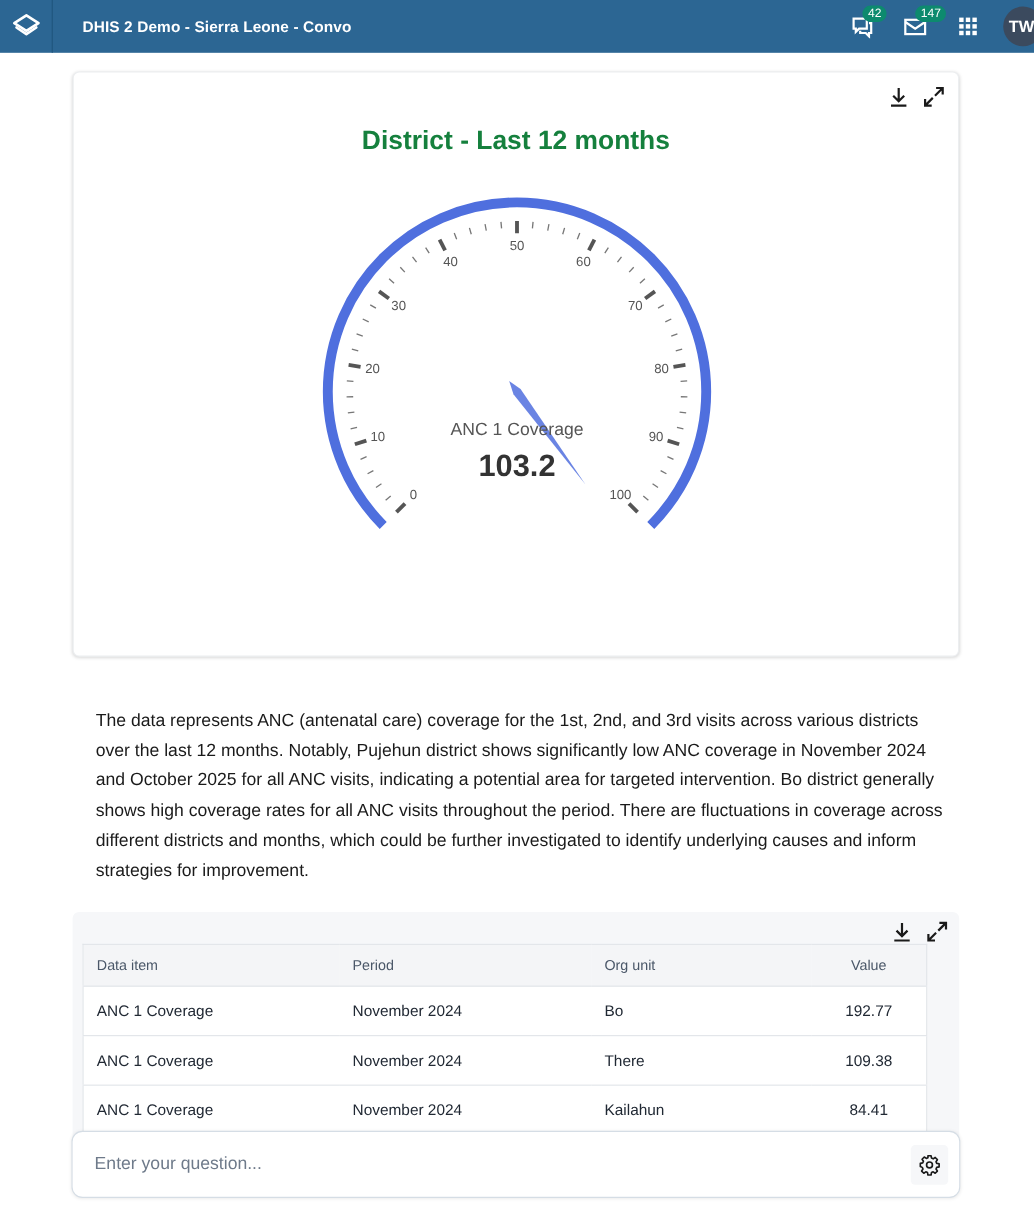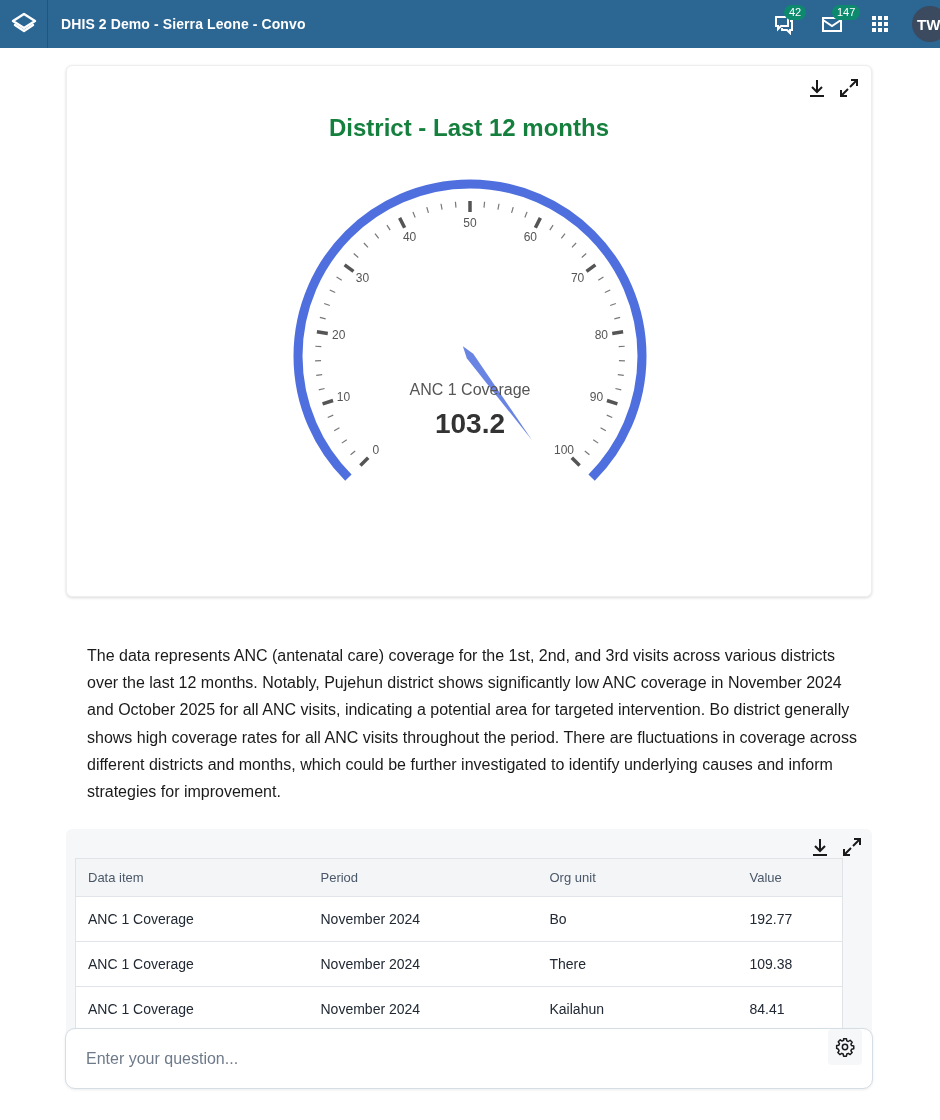--- a/index.html
+++ b/index.html
@@ -1,40 +1,40 @@
 <!DOCTYPE html>
 <html><head>
 <meta charset="utf-8">
 <style>
   * { box-sizing: border-box; margin: 0; padding: 0; }
   html, body { width: 940px; height: 1120px; overflow: hidden; background: #ffffff; font-family: "Liberation Sans", sans-serif; color: #212934; }
   .topbar { position: absolute; left: 0; top: 0; width: 940px; height: 48px; background: #2c6693; display: flex; align-items: center; }
   .logo-box { width: 48px; height: 48px; display: flex; align-items: center; justify-content: center; border-right: 1px solid #20557d; }
-  .app-title { color: #ffffff; font-size: 14px; font-weight: bold; margin-left: 13px; letter-spacing: 0.1px; }
+  .app-title { color: #ffffff; font-size: 14px; font-weight: bold; margin-left: 27px; letter-spacing: 0.1px; }
   .top-right { position: absolute; right: 0; top: 0; height: 48px; display: flex; align-items: center; }
   .top-icon { position: relative; width: 48px; height: 48px; display: flex; align-items: center; justify-content: center; }
   .badge { position: absolute; top: 5px; left: 24px; background: #0d8a6e; color: #fff; font-size: 11px; font-weight: normal; padding: 1px 5px; border-radius: 9px; line-height: 13px; }
   .avatar { width: 36px; height: 36px; border-radius: 50%; background: #3b4a5e; color: #fff; font-size: 15px; font-weight: bold; display: flex; align-items: center; justify-content: flex-start; padding-left: 5px; margin-left: 8px; margin-right: -8px; }
 
   .card { position: absolute; left: 66px; top: 65px; width: 806px; height: 532px; background: #fff; border: 1px solid #eceef0; border-radius: 6px; box-shadow: 0 1px 3px rgba(0,0,0,0.15); }
   .card-actions { position: absolute; right: 10px; top: 10px; display: flex; gap: 8px; }
   .icon-btn { width: 24px; height: 24px; display: flex; align-items: center; justify-content: center; cursor: pointer; }
   .chart-title { position: absolute; left: 0; right: 0; top: 48px; text-align: center; font-size: 24px; font-weight: bold; color: #15803d; }
   .gauge { position: absolute; left: 0; top: 0; }
 
   .summary { position: absolute; left: 87px; top: 642px; width: 770px; font-size: 16px; line-height: 27.2px; color: #1a1a1a; }
 
   .table-card { position: absolute; left: 66px; top: 829px; width: 806px; height: 220px; background: #f6f7f9; border-radius: 6px; }
   .table-actions { position: absolute; right: 8px; top: 6px; display: flex; gap: 8px; }
   .dtable { position: absolute; left: 9px; top: 29px; width: 768px; border-collapse: collapse; background: #fff; border: 1px solid #e0e4e8; }
   .dtable th { background: #f4f5f7; font-size: 13px; font-weight: normal; color: #4a5768; text-align: left; height: 38px; padding: 0 12px; border-bottom: 1px solid #e0e4e8; }
   .dtable td { font-size: 14px; color: #212934; height: 45px; padding: 0 12px; border-bottom: 1px solid #e0e4e8; }
-  .dtable .num { text-align: left; }
-
-  .question-box { position: absolute; left: 65px; top: 1028px; width: 808px; height: 61px; background: #fff; border: 1px solid #d5dde5; border-radius: 10px; box-shadow: 0 1px 3px rgba(0,0,0,0.08); display: flex; }
+  .dtable .num { text-align: center; }
+
+  .question-box { position: absolute; left: 65px; top: 1028px; width: 808px; height: 61px; background: #fff; border: 1px solid #d5dde5; border-radius: 10px; box-shadow: 0 1px 3px rgba(0,0,0,0.08); display: flex; align-items: center; }
   .question-input { flex: 1; border: none; outline: none; font-size: 16px; padding-left: 20px; background: transparent; font-family: "Liberation Sans", sans-serif; color: #212934; }
   .question-input::placeholder { color: #6e7a8a; }
   .settings-btn { width: 34px; height: 36px; background: #f6f7f9; border-radius: 4px; display: flex; align-items: center; justify-content: center; margin-right: 10px; cursor: pointer; }
 </style>
 </head>
 <body>
 
 <div class="topbar">
   <div class="logo-box">
     <svg width="28" height="24" viewBox="0 0 28 24">

